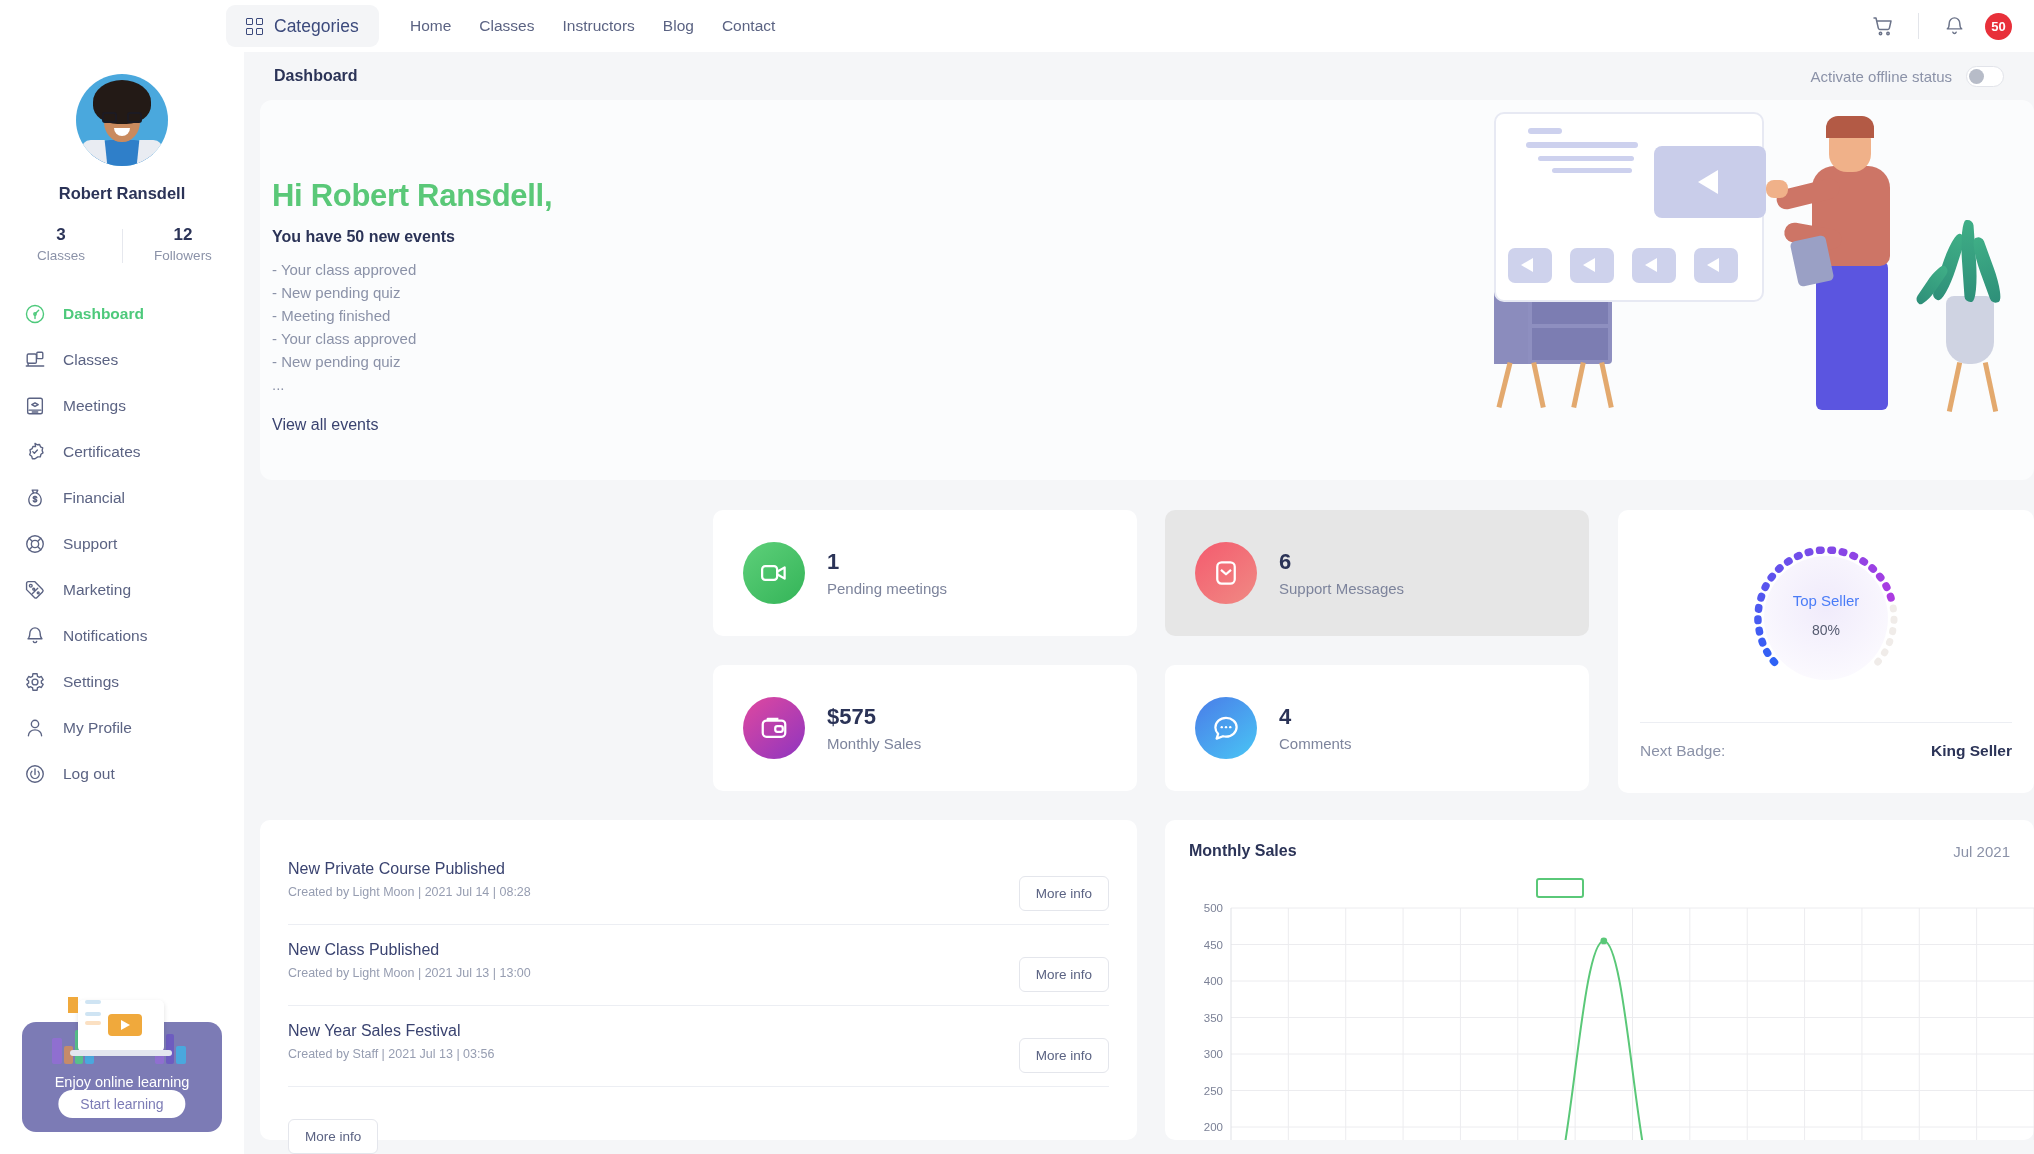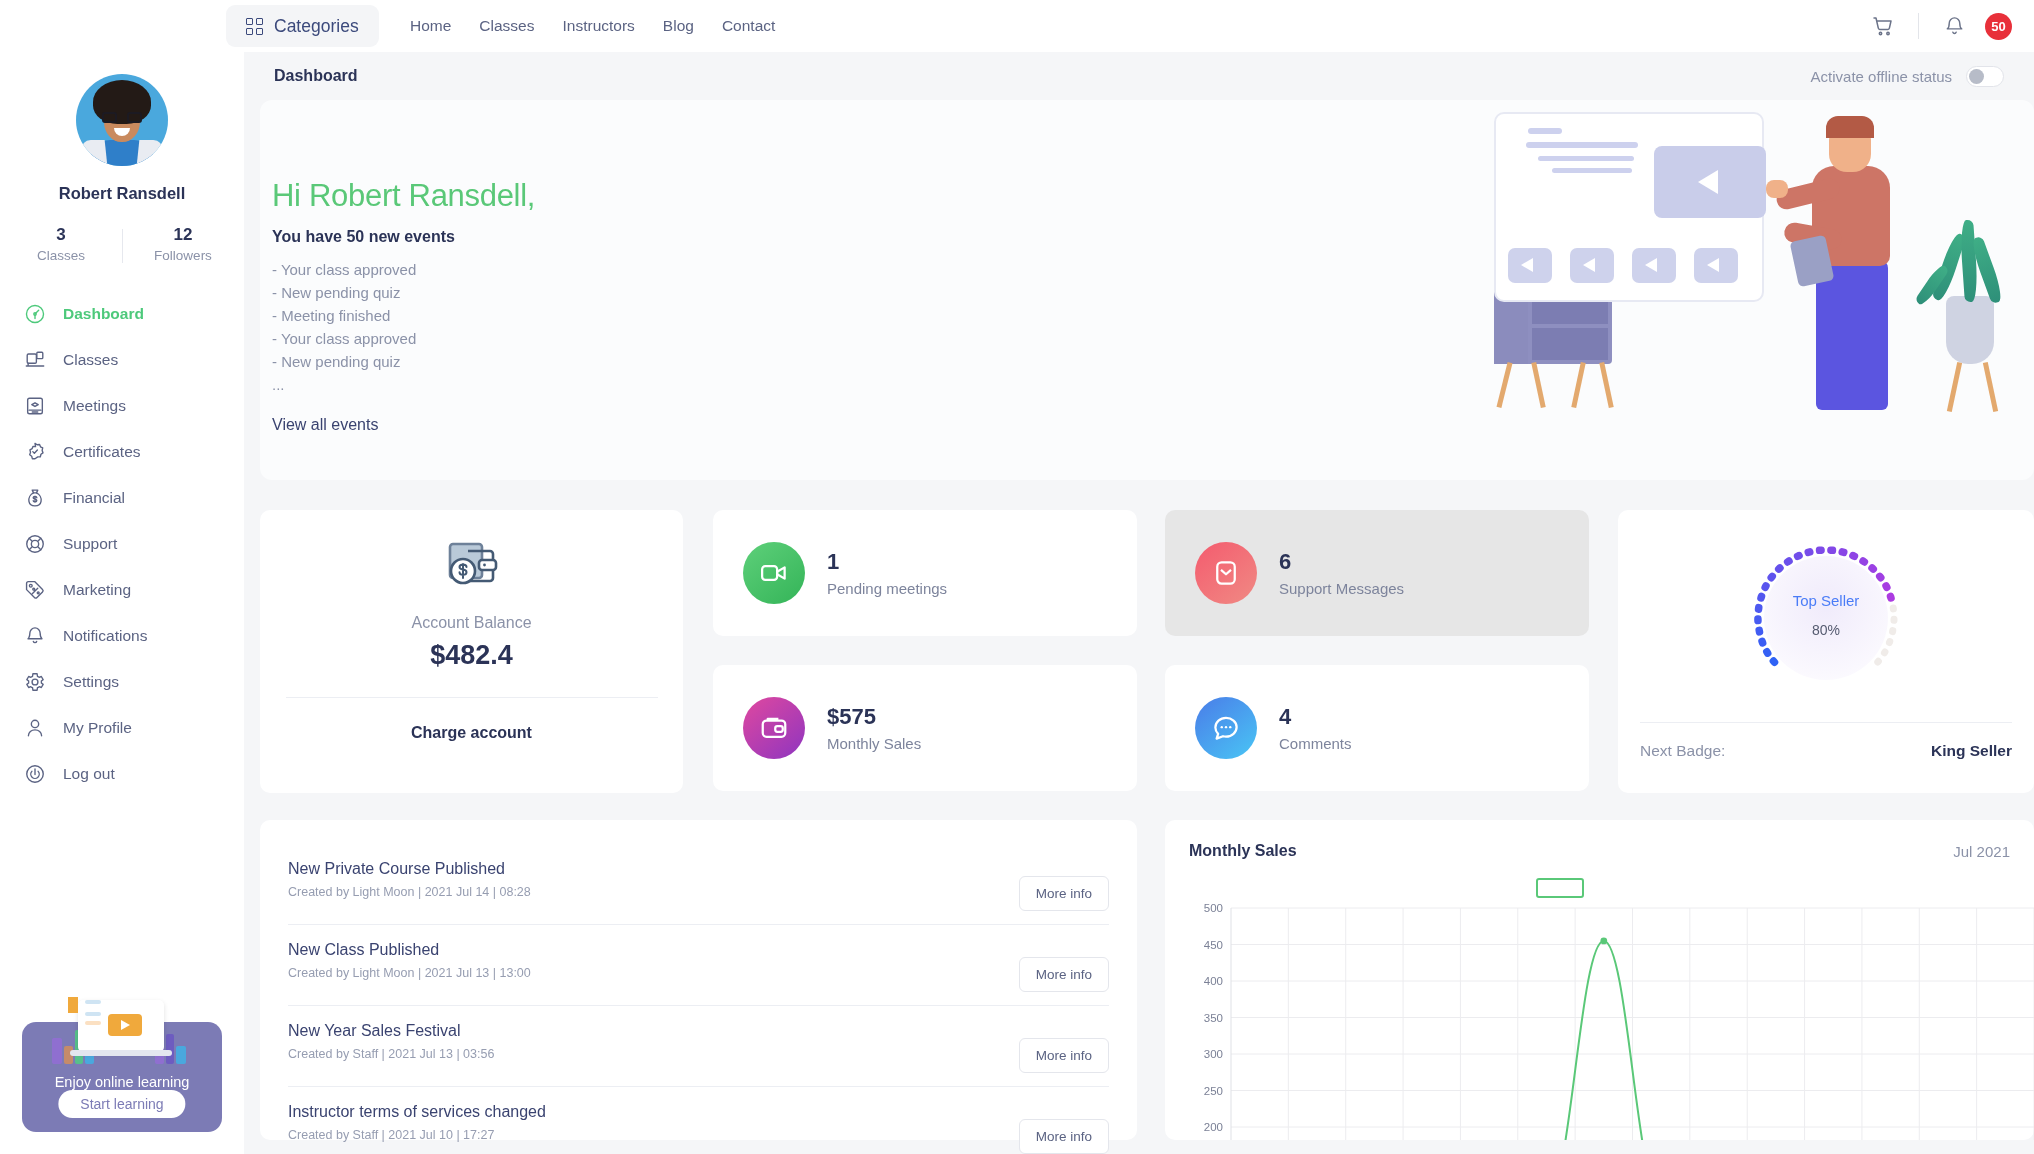--- a/index.html
+++ b/index.html
@@ -124,21 +124,21 @@
   .b-legs { position: absolute; left: 322px; top: 160px; width: 72px; height: 150px; background: #5b55e0; border-radius: 8px 8px 6px 6px; }
   .b-pad { position: absolute; left: 300px; top: 138px; width: 36px; height: 46px; background: #9aa0c5; border-radius: 5px; transform: rotate(-12deg); }
   .b-plant-pot { position: absolute; left: 452px; top: 196px; width: 48px; height: 68px; background: #cfd3e2; border-radius: 8px 8px 22px 22px; }
   .b-plant-leg { position: absolute; top: 262px; width: 5px; height: 50px; background: #e3a96e; }
   .b-leaf { position: absolute; background: linear-gradient(#3fae86,#2e8f79); border-radius: 50% 6px; }
   .b-tv { position: absolute; left: 0px; top: 186px; width: 118px; height: 78px; background: #8e8fc0; border-radius: 4px; }
   .b-tv i { position: absolute; background: #8b8cbd; }
   .b-tvleg { position: absolute; top: 262px; width: 5px; height: 46px; background: #e3a96e; }
 
   .banner-text { position: absolute; left: 12px; top: 78px; }
-  .hi { font-size: 31px; font-weight: normal; color: #5ac878; letter-spacing: -.3px; }
+  .hi { font-size: 31px; font-weight: bold; color: #5ac878; letter-spacing: -.3px; }
   .sub { font-size: 16px; font-weight: bold; color: #2b3357; margin-top: 14px; }
   .ev { font-size: 15px; color: #8b92a8; margin-top: 12px; line-height: 23px; }
   .viewall { margin-top: 20px; font-size: 16px; color: #3a4370; cursor: pointer; }
 
   
   .card { background: #fff; border-radius: 10px; position: absolute; }
   .balance-card { left: 260px; top: 510px; width: 423px; height: 283px; display: flex; flex-direction: column; align-items: center; padding-top: 28px; }
   .bal-label { font-size: 16px; color: #8b92a8; margin-top: 18px; }
   .bal-value { font-size: 27px; font-weight: bold; color: #2b3357; margin-top: 8px; }
   .bal-div { width: 372px; height: 1px; background: #eceef3; margin: 26px 0 0 0; }
@@ -435,36 +435,20 @@
           <div>- New pending quiz</div>
           <div>- Meeting finished</div>
           <div>- Your class approved</div>
           <div>- New pending quiz</div>
           <div>...</div>
         </div>
       <div class="viewall">View all events</div>
     </div>
   </div>
 
-  <div class="card balance-card">
-    <span>
-      <svg width="60" height="54" viewBox="0 0 60 54" fill="none" stroke="#9fb2c6" stroke-width="2.6" stroke-linejoin="round">
-        <rect x="8" y="6" width="32" height="34" rx="3" fill="#b9c9d8" stroke="#6e8199"></rect>
-        <path d="M26 13h22a3 3 0 0 1 3 3v24a3 3 0 0 1-3 3H26" stroke="#445a74" fill="none"></path>
-        <rect x="37" y="22" width="17" height="10" rx="3" fill="#fff" stroke="#445a74"></rect>
-        <circle cx="42.5" cy="27" r="1.4" fill="#445a74" stroke="none"></circle>
-        <circle cx="21" cy="33" r="12" fill="#fff" stroke="#445a74"></circle>
-        <path d="M21 26v14M24.5 29c0-1.7-1.6-2.6-3.5-2.6s-3.5.9-3.5 2.6 1.6 2.3 3.5 2.6 3.5.9 3.5 2.6-1.6 2.6-3.5 2.6-3.5-.9-3.5-2.6" stroke="#445a74" stroke-width="2" fill="none" stroke-linecap="round"></path>
-      </svg>
-    </span>
-    <div class="bal-label">Account Balance</div>
-    <div class="bal-value">$482.4</div>
-    <div class="bal-div"></div>
-    <div class="bal-cta">Charge account</div>
-  </div>
 
   <div id="mini-cards">
       <div class="card mini" id="card-meetings">
         <span class="circ" style="background:linear-gradient(140deg,#5ed07a,#34b458);">
           <svg width="30" height="30" viewBox="0 0 24 24" fill="none" stroke="#fff" stroke-width="1.8" stroke-linejoin="round">
             <rect x="2.5" y="6.5" width="12" height="11" rx="2.5"></rect>
             <path d="M14.5 11l6-3.5v9l-6-3.5z"></path>
           </svg>
         </span>
         <span>
@@ -573,24 +557,20 @@
           <button class="more-btn">More info</button>
         </div>
         <div class="notice-row">
           <span>
             <span class="nt" style="display:block">New Year Sales Festival</span>
             <span class="nm" style="display:block">Created by Staff  |  2021 Jul 13 | 03:56</span>
           </span>
           <button class="more-btn">More info</button>
         </div>
         <div class="notice-row">
-          <span>
-            <span class="nt" style="display:block">Instructor terms of services changed</span>
-            <span class="nm" style="display:block">Created by Staff  |  2021 Jul 10 | 17:27</span>
-          </span>
           <button class="more-btn">More info</button>
         </div>
       </div>
   </div>
 
   <div class="card chart-card">
     <div class="chart-head">
       <div class="sec-title">Monthly Sales</div>
       <div class="chart-date">Jul 2021</div>
     </div>

